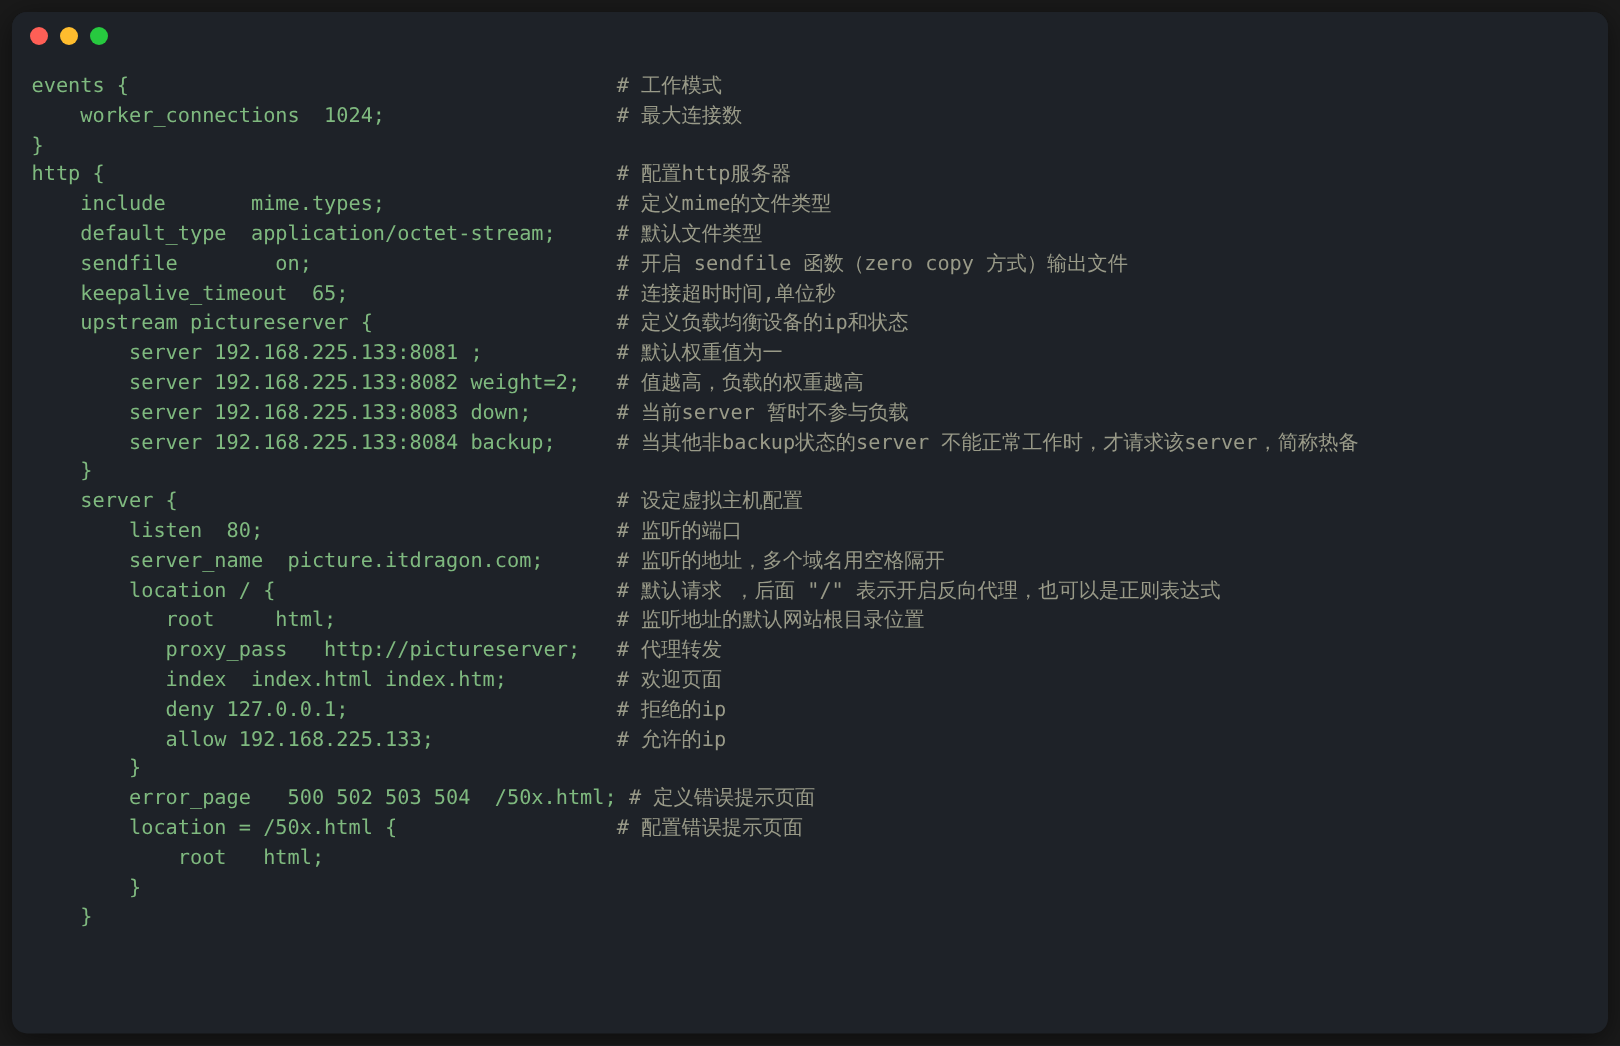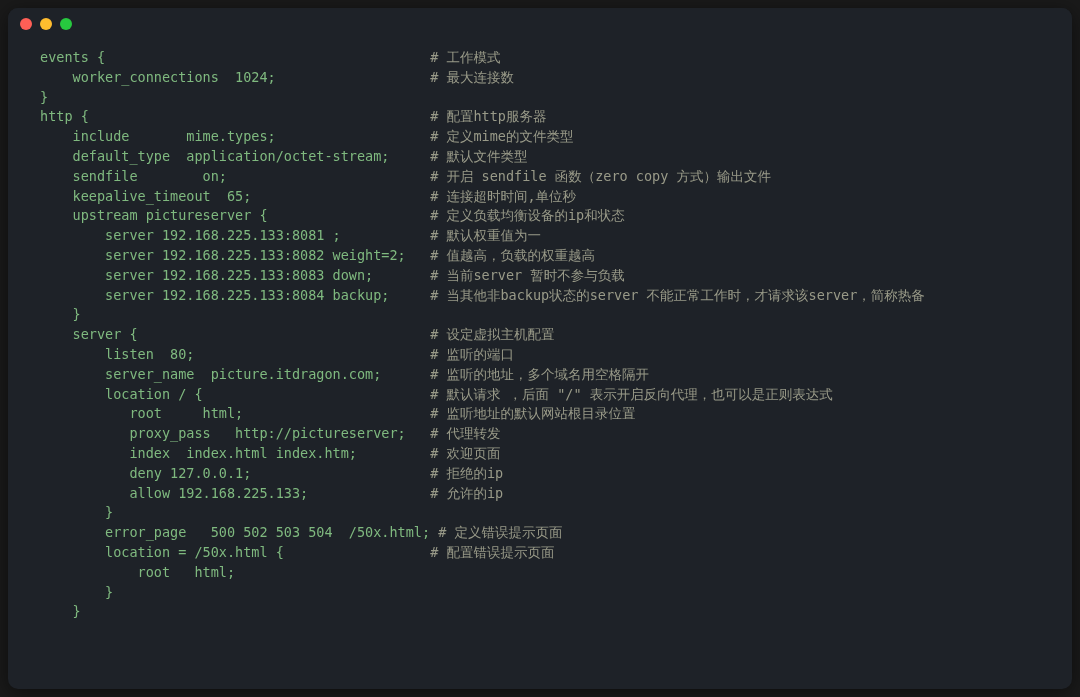--- a/index.html
+++ b/index.html
@@ -32,21 +32,21 @@
     }
     .traffic-light {
       width: 12px;
       height: 12px;
       border-radius: 50%;
     }
     .red { background: #ff5f56; }
     .yellow { background: #ffbd2e; }
     .green { background: #27c93f; }
     .code-area {
-      padding: 8px 18px 18px 32px;
+      padding: 8px 18px 18px 13px;
       font-size: 13.5px;
       line-height: 19.8px;
       white-space: pre;
       color: #7fb97f;
     }
     .line {
       display: block;
       white-space: pre;
     }
     .code-text {

